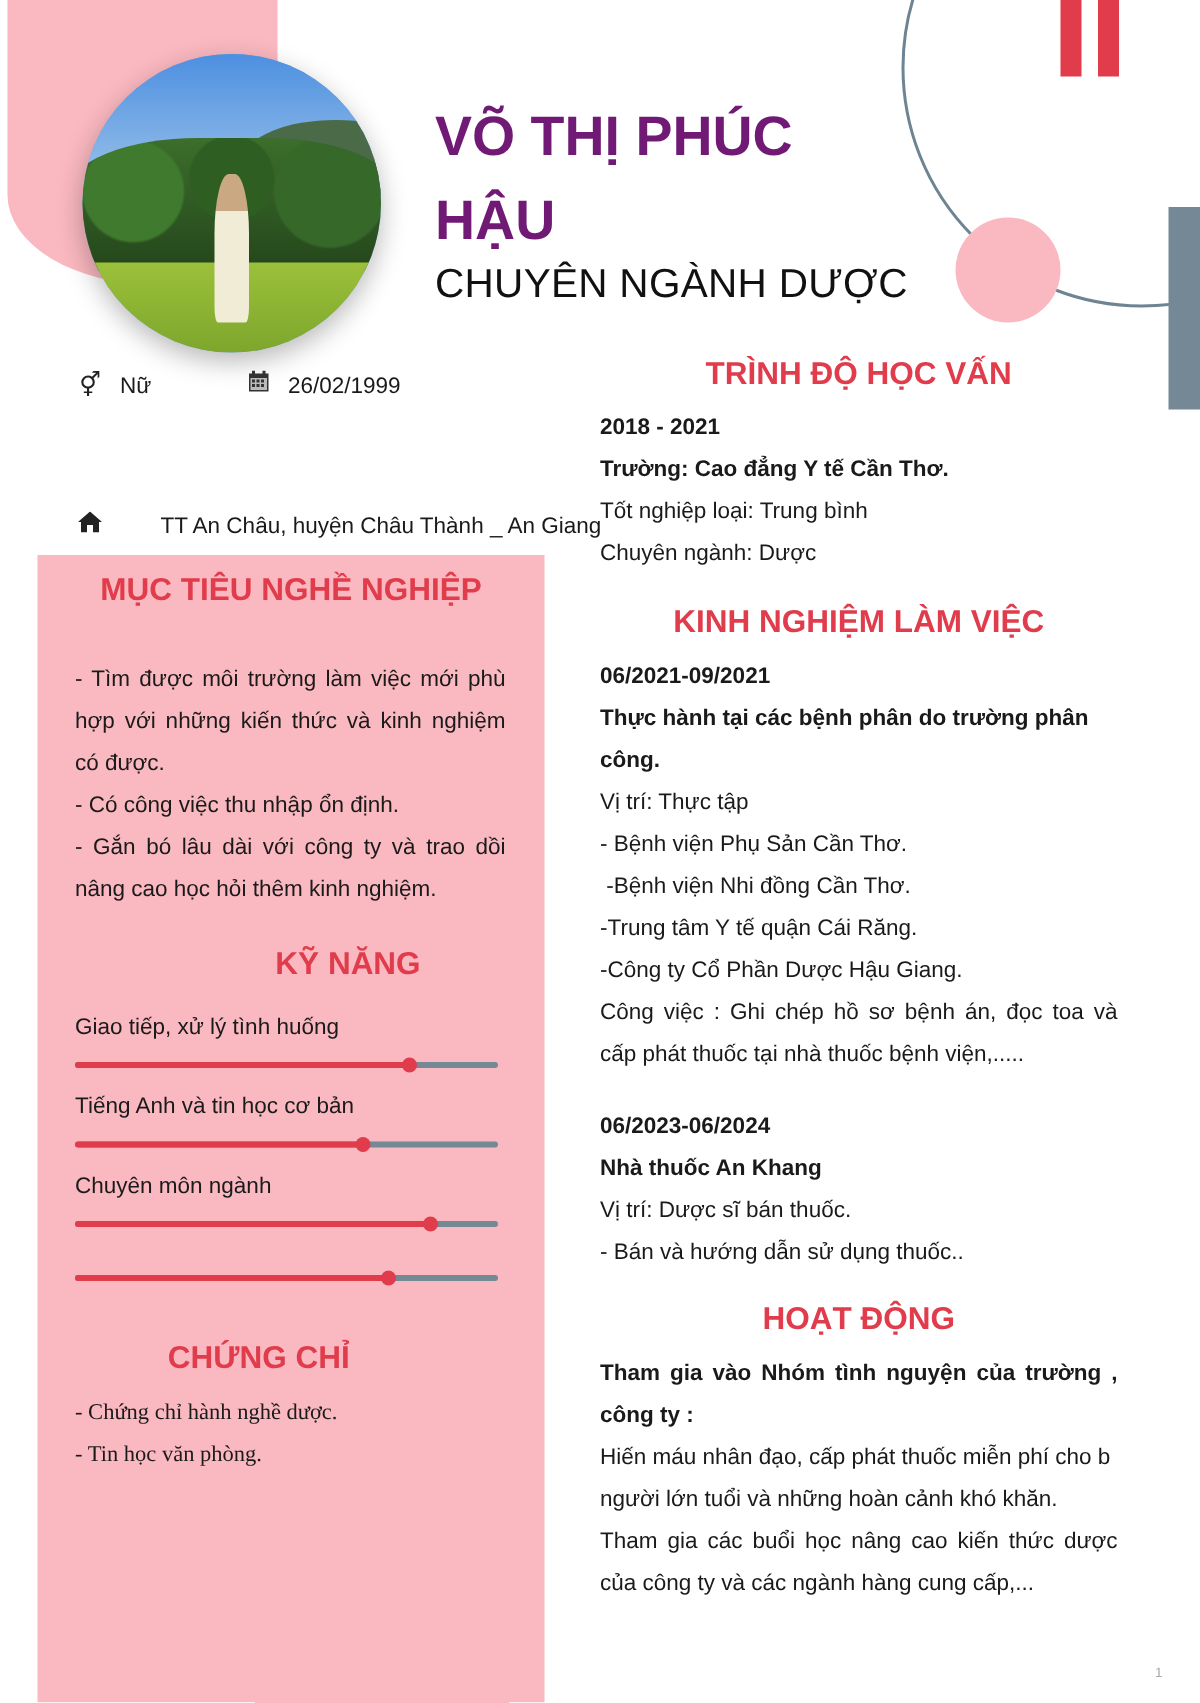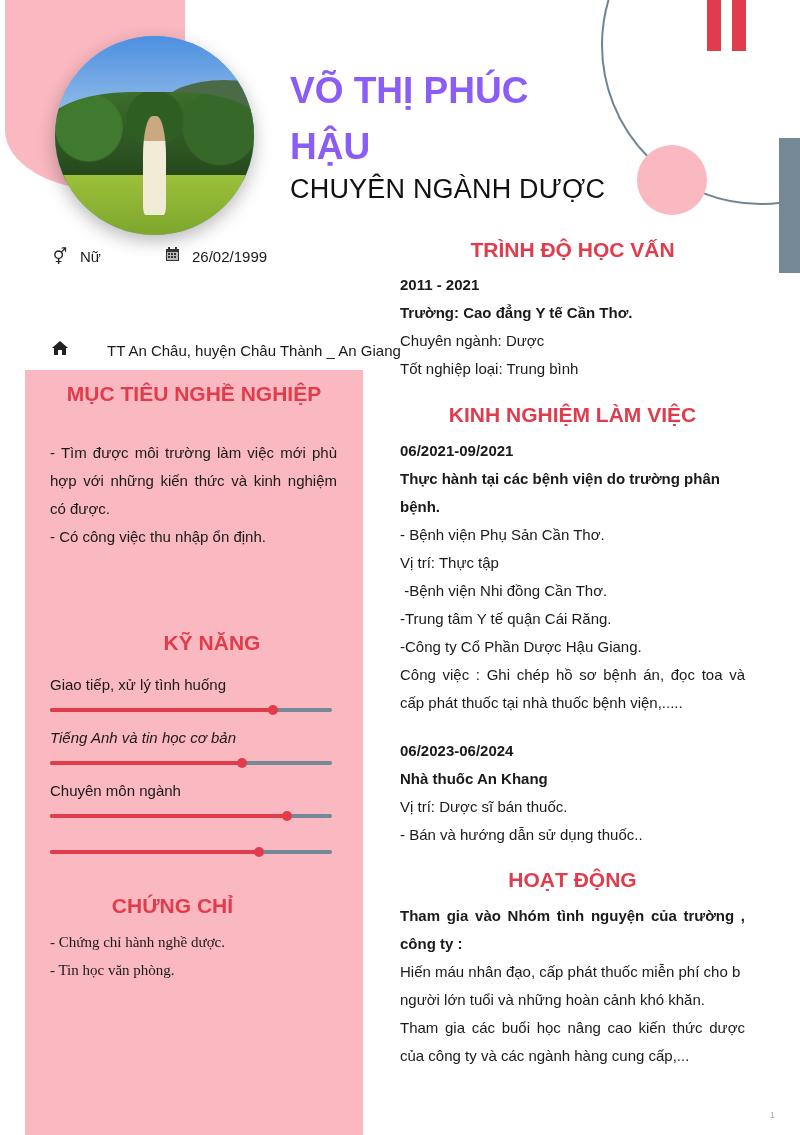--- a/index.html
+++ b/index.html
@@ -16,21 +16,21 @@
                   border-radius:50% 50% 0 0; }
   .photo .trees { position:absolute; left:-5%; top:28%; width:110%; height:45%;
                   background:radial-gradient(circle at 20% 40%, #3f7a2e 0 18%, transparent 19%),
                              radial-gradient(circle at 50% 30%, #2f5e22 0 22%, transparent 23%),
                              radial-gradient(circle at 80% 40%, #36682a 0 20%, transparent 21%),
                              linear-gradient(#3c6e2c,#24461b); border-radius:40% 40% 0 0; }
   .photo .grass { position:absolute; left:0; top:70%; width:100%; height:30%;
                   background:linear-gradient(#9cc03a,#7da62c); }
   .photo .person { position:absolute; left:44%; top:40%; width:12%; height:50%;
                    background:linear-gradient(#c9a882 0 25%, #f1ecd6 25% 100%); border-radius:40% 40% 10% 10%; }
-  .name { left:290px; top:63px; width:260px; font-size:37px; font-weight:bold; color:#8b5cf6; line-height:56px; }
+  .name { left:290px; top:63px; width:260px; font-size:37px; font-weight:bold; color:#701a75; line-height:56px; }
   .major { left:290px; top:174px; font-size:27px; color:#111; letter-spacing:0.2px; }
   .ring { left:601px; top:-115px; width:320px; height:320px; border:2.5px solid #6f8493; border-radius:50%; box-sizing:border-box; }
   .dot-pink { left:637px; top:145px; width:70px; height:70px; background:#fab8c0; border-radius:50%; }
   .bar-red1 { left:707px; top:0; width:14px; height:51px; background:#e03c4c; }
   .bar-red2 { left:732px; top:0; width:14px; height:51px; background:#e03c4c; }
   .bar-gray { left:779px; top:138px; width:21px; height:135px; background:#748896; }
   .info-row { display:flex; align-items:center; font-size:15px; }
   .info-icon { width:20px; text-align:center; font-size:16px; margin-right:10px; color:#222; }
   .left-panel { left:25px; top:370px; width:338px; height:765px; background:#fab8c0; }
   .sec-title { font-size:21px; font-weight:bold; color:#e03c4c; text-align:center; }
@@ -100,32 +100,33 @@
   </span>
   <span>TT An Châu, huyện Châu Thành _ An Giang</span>
 </div>
 
 <div class="abs left-panel"></div>
 
 <div class="abs sec-title" style="left:25px; top:382px; width:338px;">MỤC TIÊU NGHỀ NGHIỆP</div>
 <div class="abs p-text" style="left:50px; top:417px; width:287px;margin-top:22px;">
   <div class="justify">- Tìm được môi trường làm việc mới phù hợp với những kiến thức và kinh nghiệm có được.</div>
   <div>- Có công việc thu nhập ổn định.</div>
+  <div class="justify">-  Gắn bó lâu dài với công ty và trao dồi nâng cao học hỏi thêm kinh nghiệm.</div>
 </div>
 
-<div class="abs sec-title" style="left:25px; top:631px; width:374px;">KỸ NĂNG</div>
+<div class="abs sec-title" style="left:25px; top:631px; width:374px;padding-left:20px;">KỸ NĂNG</div>
 
 <div class="skill" style="top:676px;">
   <div class="skill-label">Giao tiếp, xử lý tình huống</div>
   <div class="track">
       <div class="fill" style="width:79%"></div>
       <div class="knob" style="left:79%"></div>
     </div>
 </div>
-<div class="skill" style="top:729px;font-style:italic;">
+<div class="skill" style="top:729px;">
   <div class="skill-label">Tiếng Anh và tin học cơ bản</div>
   <div class="track">
       <div class="fill" style="width:68%"></div>
       <div class="knob" style="left:68%"></div>
     </div>
 </div>
 <div class="skill" style="top:782px;">
   <div class="skill-label">Chuyên môn ngành</div>
   <div class="track">
       <div class="fill" style="width:84%"></div>
@@ -140,32 +141,32 @@
 </div>
 
 <div class="abs sec-title" style="left:25px; top:894px; width:295px;">CHỨNG CHỈ</div>
 <div class="abs p-text" style="left:50px; top:928px; width:287px;font-family:Liberation Serif, serif;">
   <div>- Chứng chỉ hành nghề dược.</div>
   <div>- Tin học văn phòng.</div>
 </div>
 
 <div class="abs sec-title" style="left:400px; top:238px; width:345px;">TRÌNH ĐỘ HỌC VẤN</div>
 <div class="abs right p-text" style="top:271px;">
-  <div class="b">2011 - 2021</div>
+  <div class="b">2018 - 2021</div>
   <div class="b">Trường: Cao đẳng Y tế Cần Thơ.</div>
+  <div>Tốt nghiệp loại: Trung bình</div>
   <div>Chuyên ngành: Dược</div>
-  <div>Tốt nghiệp loại: Trung bình</div>
 </div>
 
 <div class="abs sec-title" style="left:400px; top:403px; width:345px;">KINH NGHIỆM LÀM VIỆC</div>
 <div class="abs right p-text" style="top:437px;">
   <div class="b">06/2021-09/2021</div>
-  <div class="b">Thực hành tại các bệnh viện do trường phân bệnh.</div>
+  <div class="b">Thực hành tại các bệnh phân do trường phân công.</div>
+  <div>Vị trí: Thực tập</div>
   <div>- Bệnh viện Phụ Sản Cần Thơ.</div>
-  <div>Vị trí: Thực tập</div>
   <div style="white-space:pre"> -Bệnh viện Nhi đồng Cần Thơ.</div>
   <div>-Trung tâm Y tế quận Cái Răng.</div>
   <div>-Công ty Cổ Phần Dược Hậu Giang.</div>
   <div class="justify">Công việc : Ghi chép hồ sơ bệnh án, đọc toa và cấp phát thuốc tại nhà thuốc bệnh viện,.....</div>
 </div>
 <div class="abs right p-text" style="top:737px;">
   <div class="b">06/2023-06/2024</div>
   <div class="b">Nhà thuốc An Khang</div>
   <div>Vị trí: Dược sĩ bán thuốc.</div>
   <div>- Bán và hướng dẫn sử dụng thuốc..</div>

